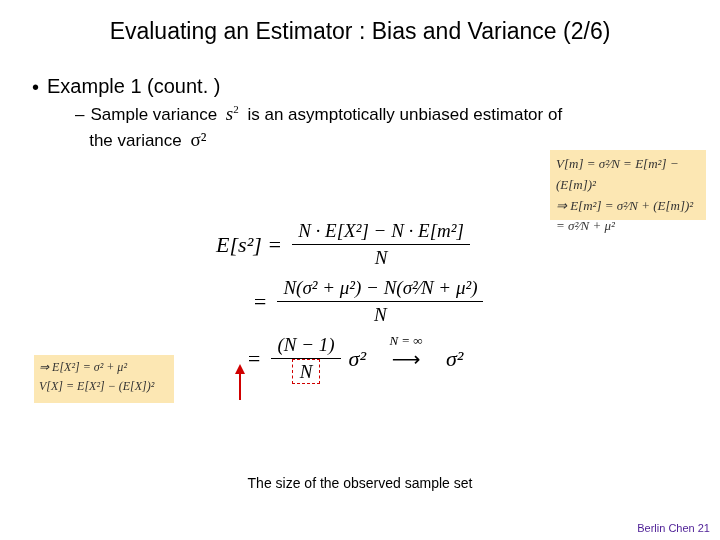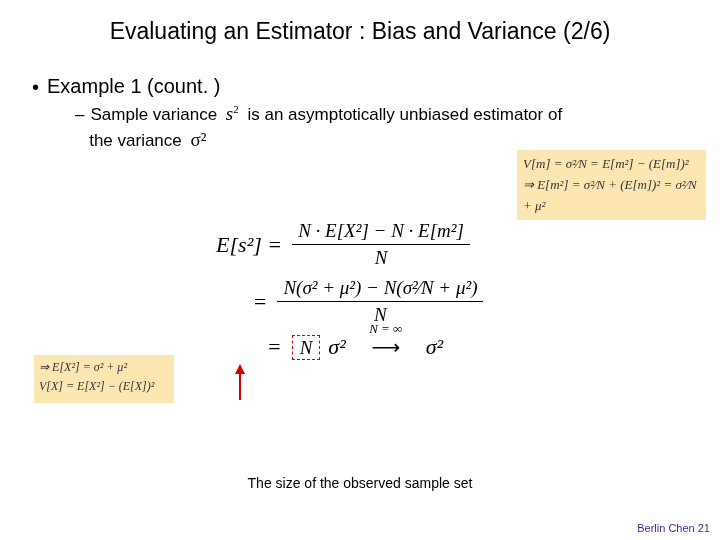--- a/index.html
+++ b/index.html
@@ -124,21 +124,21 @@
     top: -14px;
     left: 0;
     width: 100%;
     text-align: center;
     font-style: italic;
   }
   .side-box-right {
     position: absolute;
     right: 14px;
     top: 150px;
-    width: 189px;
+    width: 156px;
     height: 70px;
     background: #fce7b3;
     font-family: "Times New Roman", Times, serif;
     font-size: 13px;
     font-style: italic;
     padding: 4px 6px;
     box-sizing: border-box;
     color: #333;
     line-height: 1.6;
     filter: blur(0.6px);
@@ -217,20 +217,21 @@
     <span class="eq-lhs">=</span>
     <span class="frac">
       <div class="num">N(σ² + μ²) − N(σ²⁄N + μ²)</div>
       <div class="den">N</div>
     </span>
   </div>
 
   <div class="eq-row row3" style="margin-left:30px;position:relative;">
     <span class="eq-lhs">=</span>
     <span class="frac">
+      <div class="num">(N − 1)</div>
       <div class="den"><span class="dashed-box">N</span></div>
     </span>
     <span class="eq-text" style="font-size:22px;padding-left:4px;">σ²</span>
     <span class="limit-arrow" style="margin:0 10px;">
       <span class="top-label">N = ∞</span>
       <span style="font-size:20px;">⟶</span>
     </span>
     <span class="eq-text" style="font-size:22px;">σ²</span>
 
     <svg class="arrow-svg" viewBox="0 0 24 38">

